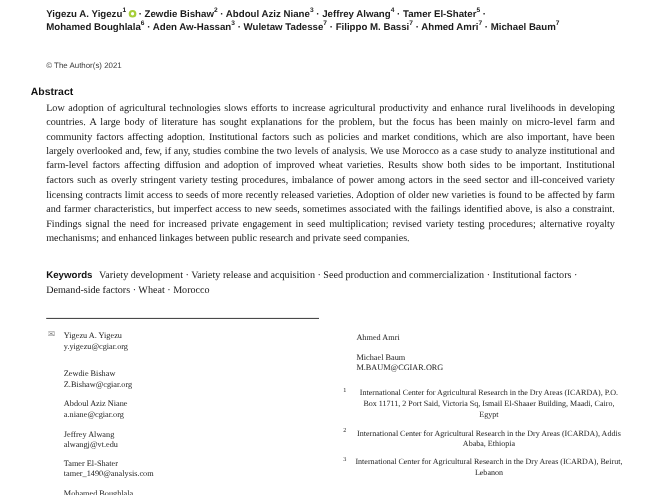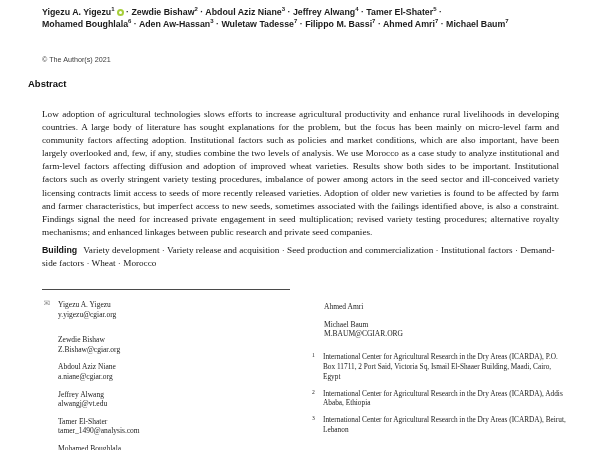--- a/index.html
+++ b/index.html
@@ -20,38 +20,38 @@
   
   .received{position:absolute;left:42px;top:44px;font-family:"Liberation Sans", sans-serif;
             font-size:7.2px;color:#3c3c3c;}
   .copyright{position:absolute;left:42px;top:55px;font-family:"Liberation Sans", sans-serif;
              font-size:7.2px;color:#3c3c3c;}
   
   .abstract-heading{position:absolute;left:28px;top:78px;
                     font-family:"Liberation Sans", sans-serif;font-weight:700;
                     font-size:9.5px;color:#111;}
   .abstract-body{position:absolute;left:42px;top:92px;width:517px;
-                 font-size:9.2px;line-height:13.1px;text-align:justify;color:#151515;margin-top:16px;}
+                 font-size:9.2px;line-height:13.1px;text-align:justify;color:#151515;}
   
   .keywords{position:absolute;left:42px;top:244px;width:517px;
             font-size:9.2px;line-height:13.2px;color:#151515;}
   .kw-label{font-family:"Liberation Sans", sans-serif;font-weight:700;font-size:8.8px;
             margin-right:6px;}
   
   .divider{position:absolute;left:42px;top:289px;width:248px;height:0;
            border-top:1.4px solid #4a4a4a;}
   
   .footnotes{position:absolute;left:44px;top:300px;width:540px;height:150px;overflow:hidden;}
   .fn-left{position:absolute;left:0;top:0;width:240px;}
   .fn-right{position:absolute;left:266px;top:2px;width:256px;}
   .contact{position:relative;padding-left:14px;margin-bottom:8px;}
   .contact.first{margin-bottom:16px;}
   .mail-icon{position:absolute;left:-1px;top:-2px;font-size:8.5px;color:#8a8a8a;}
   .cname,.cemail{font-size:7.5px;line-height:9.6px;color:#222;}
-  .affils{margin-top:13px;}
+  .affils{margin-top:13px;text-align:center;}
   .affil{position:relative;padding-left:13px;margin-bottom:7px;
          font-size:7.3px;line-height:9.9px;color:#222;}
   .asup{position:absolute;left:2px;top:-1px;font-size:5.6px;}
 </style>
 </head>
 <body>
 
 <div class="page">
 
   <div class="authors">
@@ -62,21 +62,21 @@
       <span class="author"><span>Mohamed Boughlala</span><sup>6</sup></span><span class="author"><span>Aden Aw-Hassan</span><sup>3</sup></span><span class="author"><span>Wuletaw Tadesse</span><sup>7</sup></span><span class="author"><span>Filippo M. Bassi</span><sup>7</sup></span><span class="author"><span>Ahmed Amri</span><sup>7</sup></span><span class="author last"><span>Michael Baum</span><sup>7</sup></span>
     </div>
   </div>
 
   <div class="copyright">© The Author(s) 2021</div>
 
   <div class="abstract-heading">Abstract</div>
   <div class="abstract-body">Low adoption of agricultural technologies slows efforts to increase agricultural productivity and enhance rural livelihoods in developing countries. A large body of literature has sought explanations for the problem, but the focus has been mainly on micro-level farm and community factors affecting adoption. Institutional factors such as policies and market conditions, which are also important, have been largely overlooked and, few, if any, studies combine the two levels of analysis. We use Morocco as a case study to analyze institutional and farm-level factors affecting diffusion and adoption of improved wheat varieties. Results show both sides to be important. Institutional factors such as overly stringent variety testing procedures, imbalance of power among actors in the seed sector and ill-conceived variety licensing contracts limit access to seeds of more recently released varieties. Adoption of older new varieties is found to be affected by farm and farmer characteristics, but imperfect access to new seeds, sometimes associated with the failings identified above, is also a constraint. Findings signal the need for increased private engagement in seed multiplication; revised variety testing procedures; alternative royalty mechanisms; and enhanced linkages between public research and private seed companies.</div>
 
   <div class="keywords">
-    <span class="kw-label">Building</span><span>Variety development · Variety release and acquisition · Seed production and commercialization · Institutional factors · Demand-side factors · Wheat · Morocco</span>
+    <span class="kw-label">Keywords</span><span>Variety development · Variety release and acquisition · Seed production and commercialization · Institutional factors · Demand-side factors · Wheat · Morocco</span>
   </div>
 
   <div class="divider"></div>
 
   <div class="footnotes">
 
     <div class="fn-left">
       <div class="contact first">
         <span class="mail-icon">✉</span>
         <div class="cname">Yigezu A. Yigezu</div>

